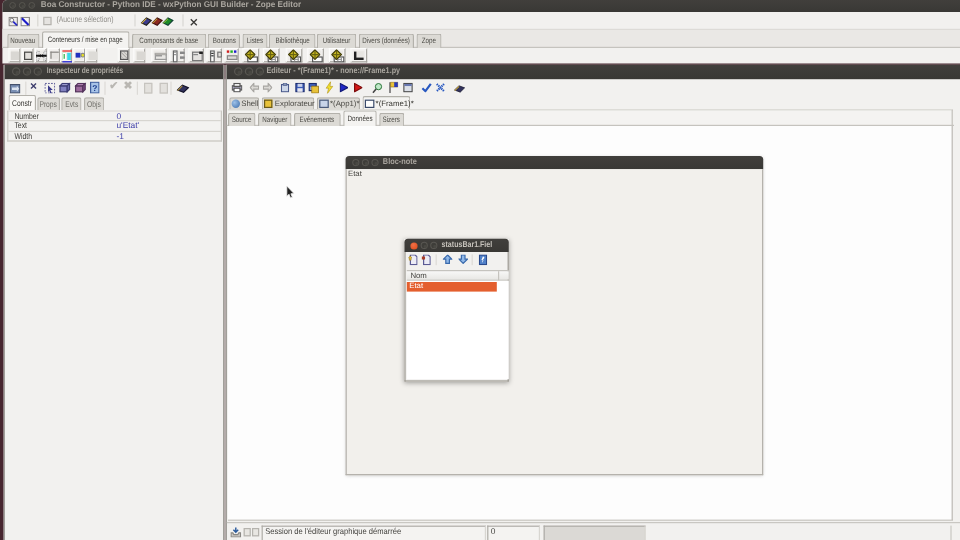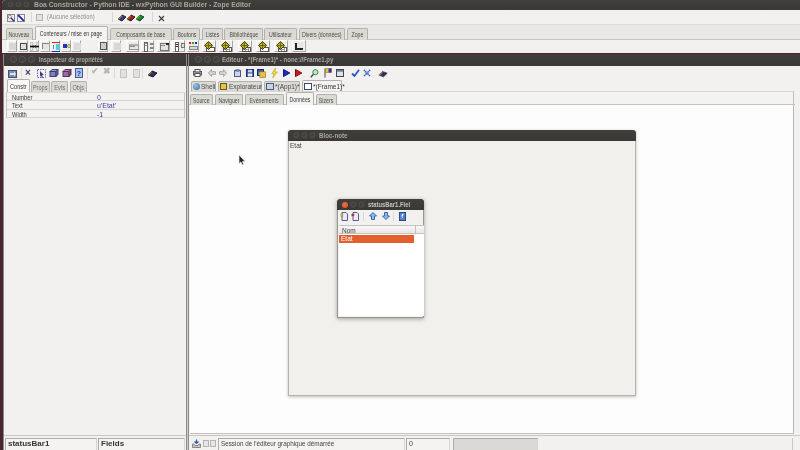--- a/index.html
+++ b/index.html
@@ -278,26 +278,20 @@
     <div class="abs" style="left:0; top:8.5px; width:177px; height:8px; border-bottom:1px solid #d7d5d0;">
       <span class="abs sq" style="left:5px; top:0.5px; font-size:7px; color:#3a3935;">Text</span>
       <span class="abs" style="left:90px; top:0.5px; font-size:7px; color:#3d3da8;">u'Etat'</span>
     </div>
     <div class="abs" style="left:0; top:17px; width:177px; height:8px; border-bottom:1px solid #d7d5d0;">
       <span class="abs sq" style="left:5px; top:0.5px; font-size:7px; color:#3a3935;">Width</span>
       <span class="abs" style="left:90px; top:0.5px; font-size:7px; color:#3d3da8;">-1</span>
     </div>
   </div>
 
-  <div class="abs" style="left:0; top:381px; width:182px; height:15px; border-top:1px solid #c9c7c2;">
-    <div class="sunk" style="left:1px; top:2px; width:92px; height:13px;"></div>
-    <div class="sunk" style="left:94px; top:2px; width:87px; height:13px;"></div>
-    <div class="abs" style="left:4px; top:3px; font-size:8px; font-weight:bold; color:#35342f;">statusBar1</div>
-    <div class="abs" style="left:97px; top:3px; font-size:8px; font-weight:bold; color:#35342f;">Fields</div>
-  </div>
 </div>
 
 <div class="abs" style="left:188px; top:54px; width:612px; height:396px; background:#f2f1ef; border-left:1px solid #8d8b85;">
   <div class="abs tbar" style="left:0; top:0; width:612px; height:12px; font-size:7px;">
     <div class="circ" style="left:6px; top:2px;"></div>
     <div class="circ" style="left:15px; top:2px;"></div>
     <div class="circ" style="left:24px; top:2px;"></div>
     <div class="abs sq" style="left:33px; top:2px; transform:scaleX(.86);">Editeur - *(Frame1)* - none://Frame1.py</div>
   </div>
 

